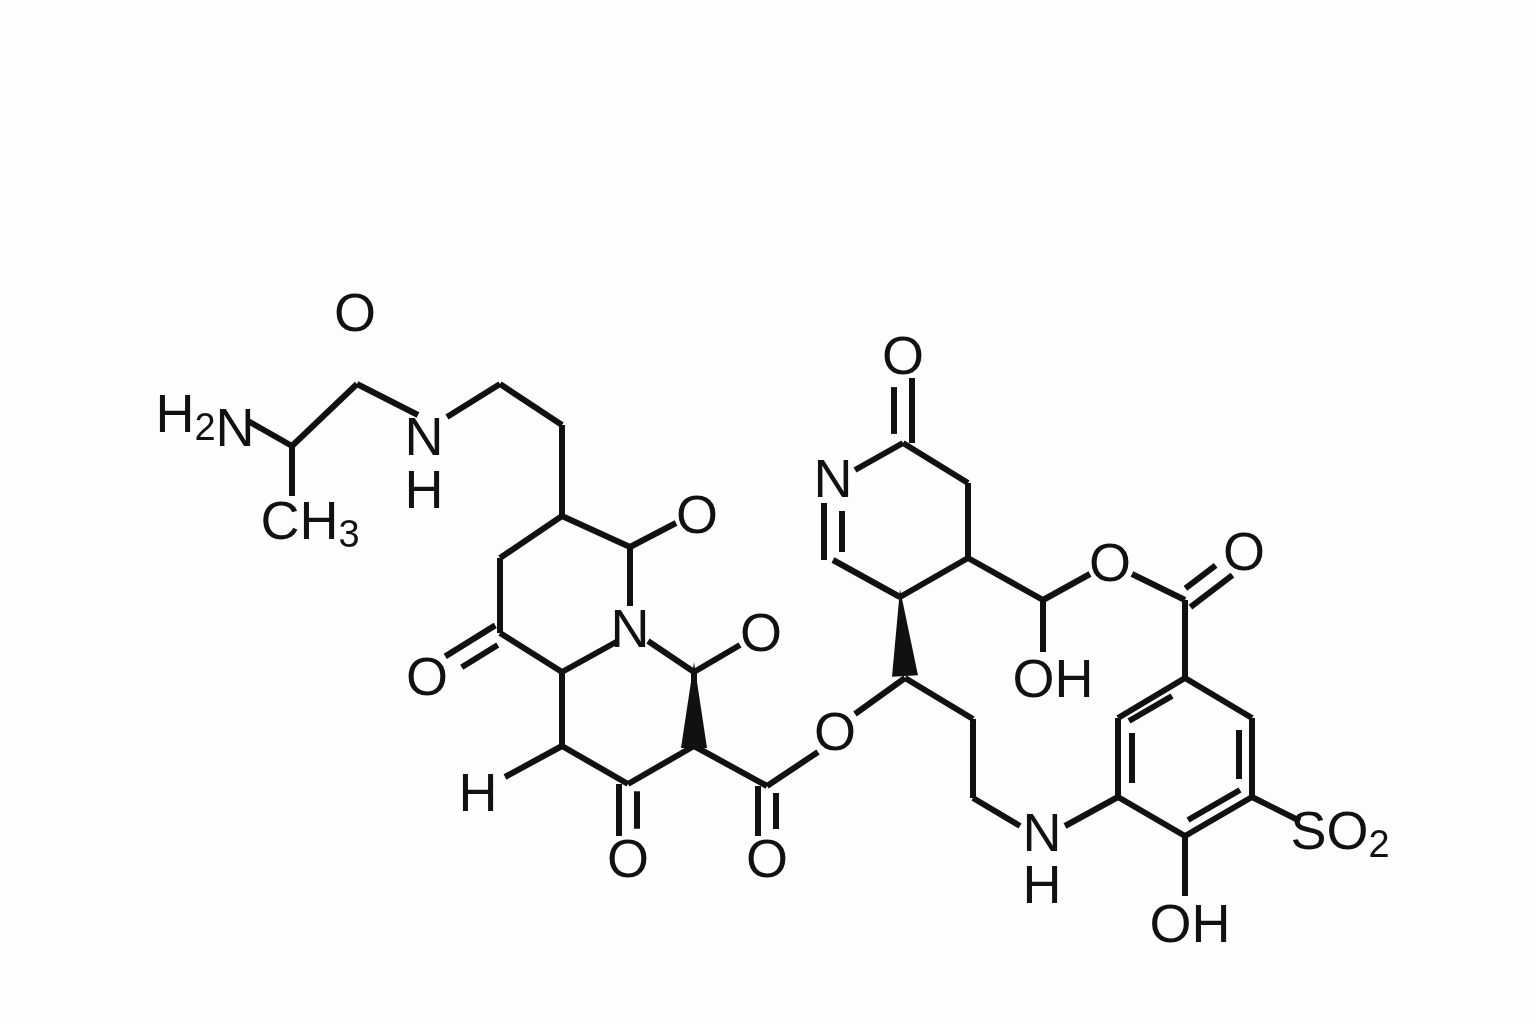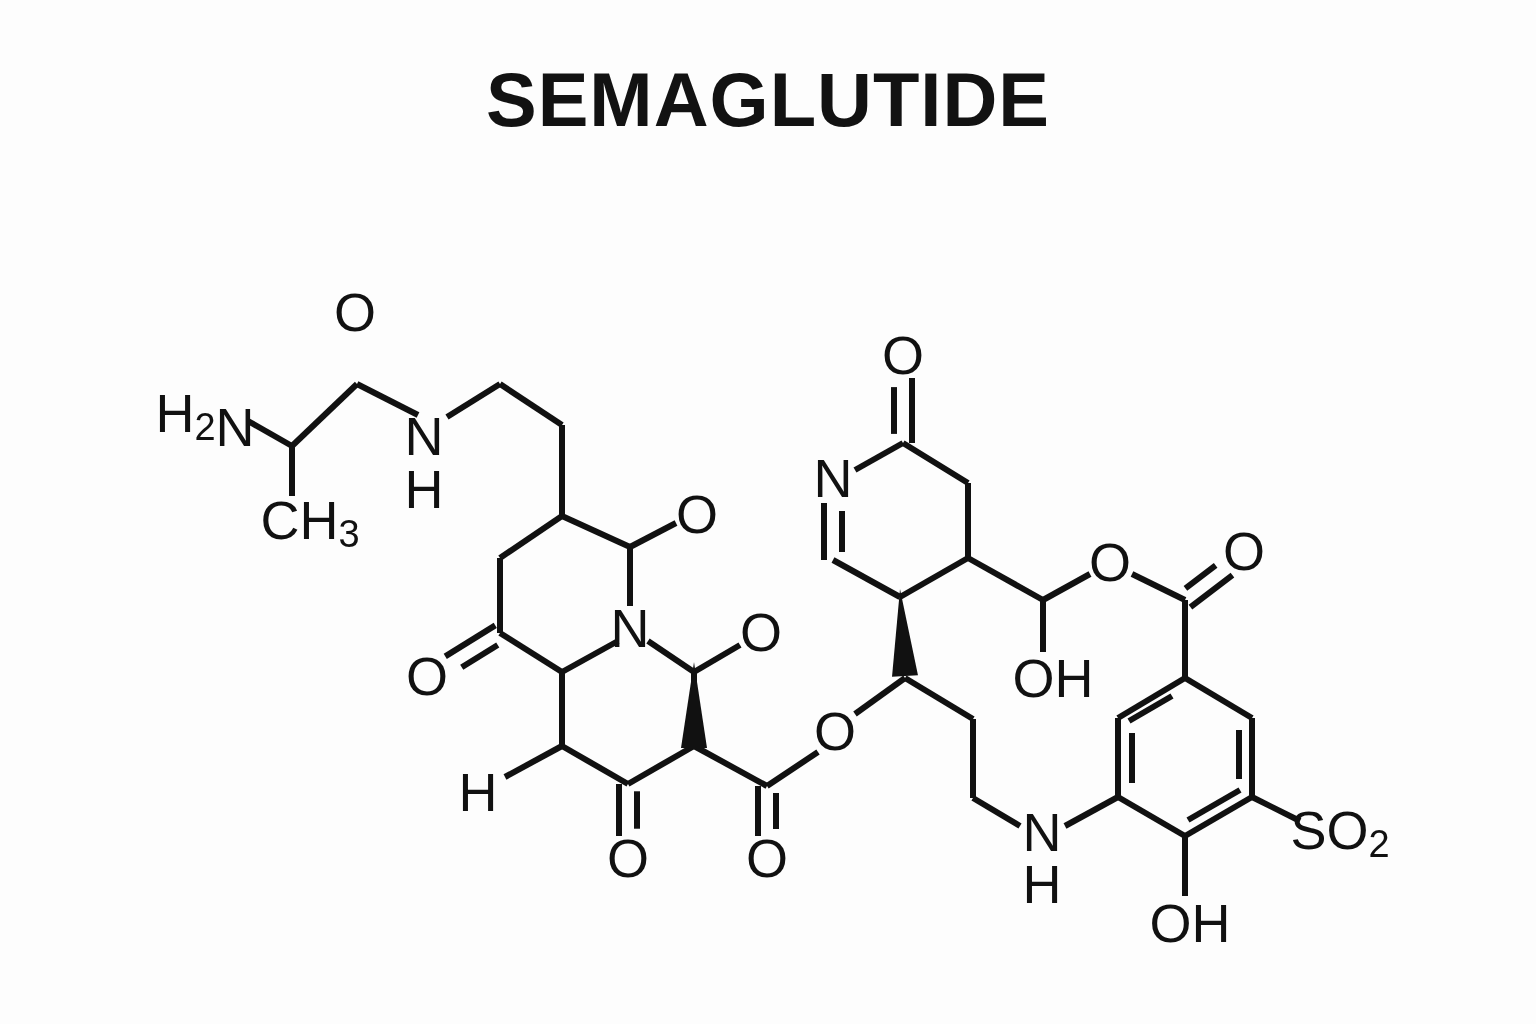--- a/index.html
+++ b/index.html
@@ -68,21 +68,20 @@
   }
   .atom-sub {
     font-size: 38px;
   }
 </style>
 </head>
 <body>
 
 <div id="figure-root" style="background: rgb(253, 253, 253);">
 
-  <div id="title-text">SEMAGLUTIDE</div>
 
   <svg id="structure-svg" viewBox="0 0 1536 1024" xmlns="http://www.w3.org/2000/svg">
     <g id="bonds-layer">
         <line x1="248" y1="421" x2="292" y2="446" class="bond-line"></line>
         <line x1="292" y1="446" x2="292" y2="496" class="bond-line"></line>
         <line x1="292" y1="446" x2="357" y2="384" class="bond-line"></line>
         <line x1="357" y1="384" x2="418" y2="415" class="bond-line"></line>
         <line x1="447" y1="417" x2="500" y2="384" class="bond-line"></line>
         <line x1="500" y1="384" x2="562" y2="425" class="bond-line"></line>
         <line x1="562" y1="425" x2="562" y2="516" class="bond-line"></line>

